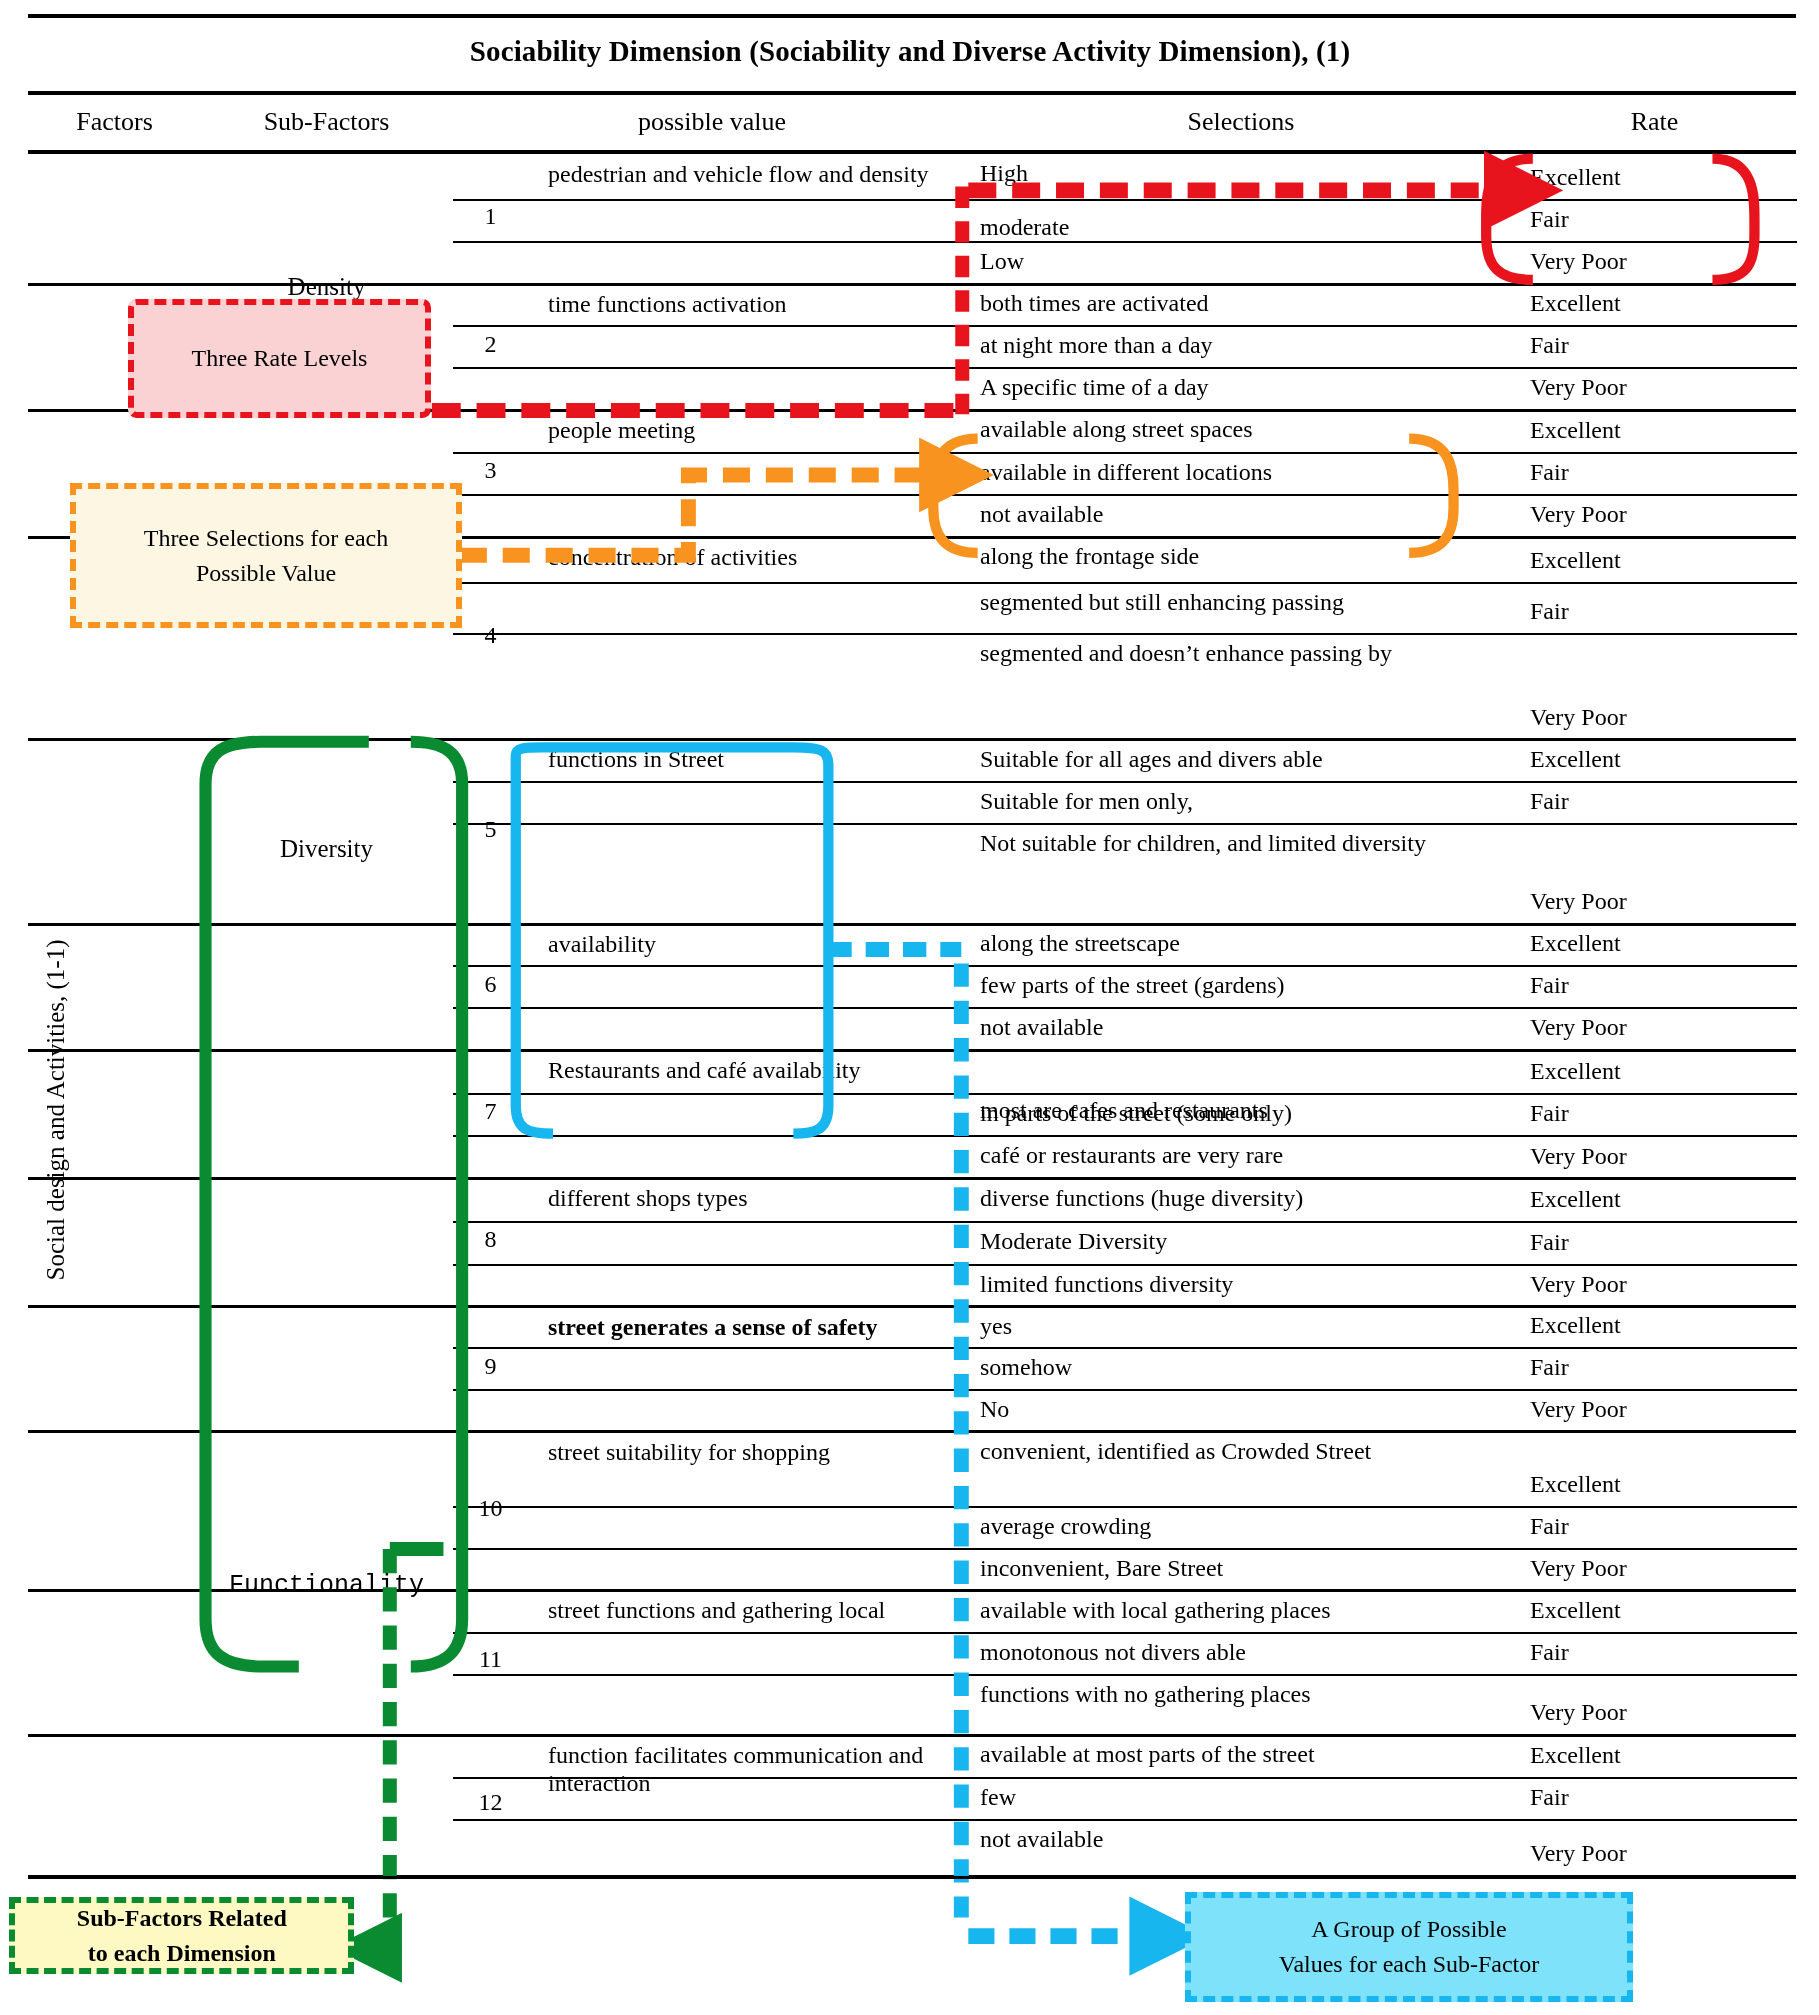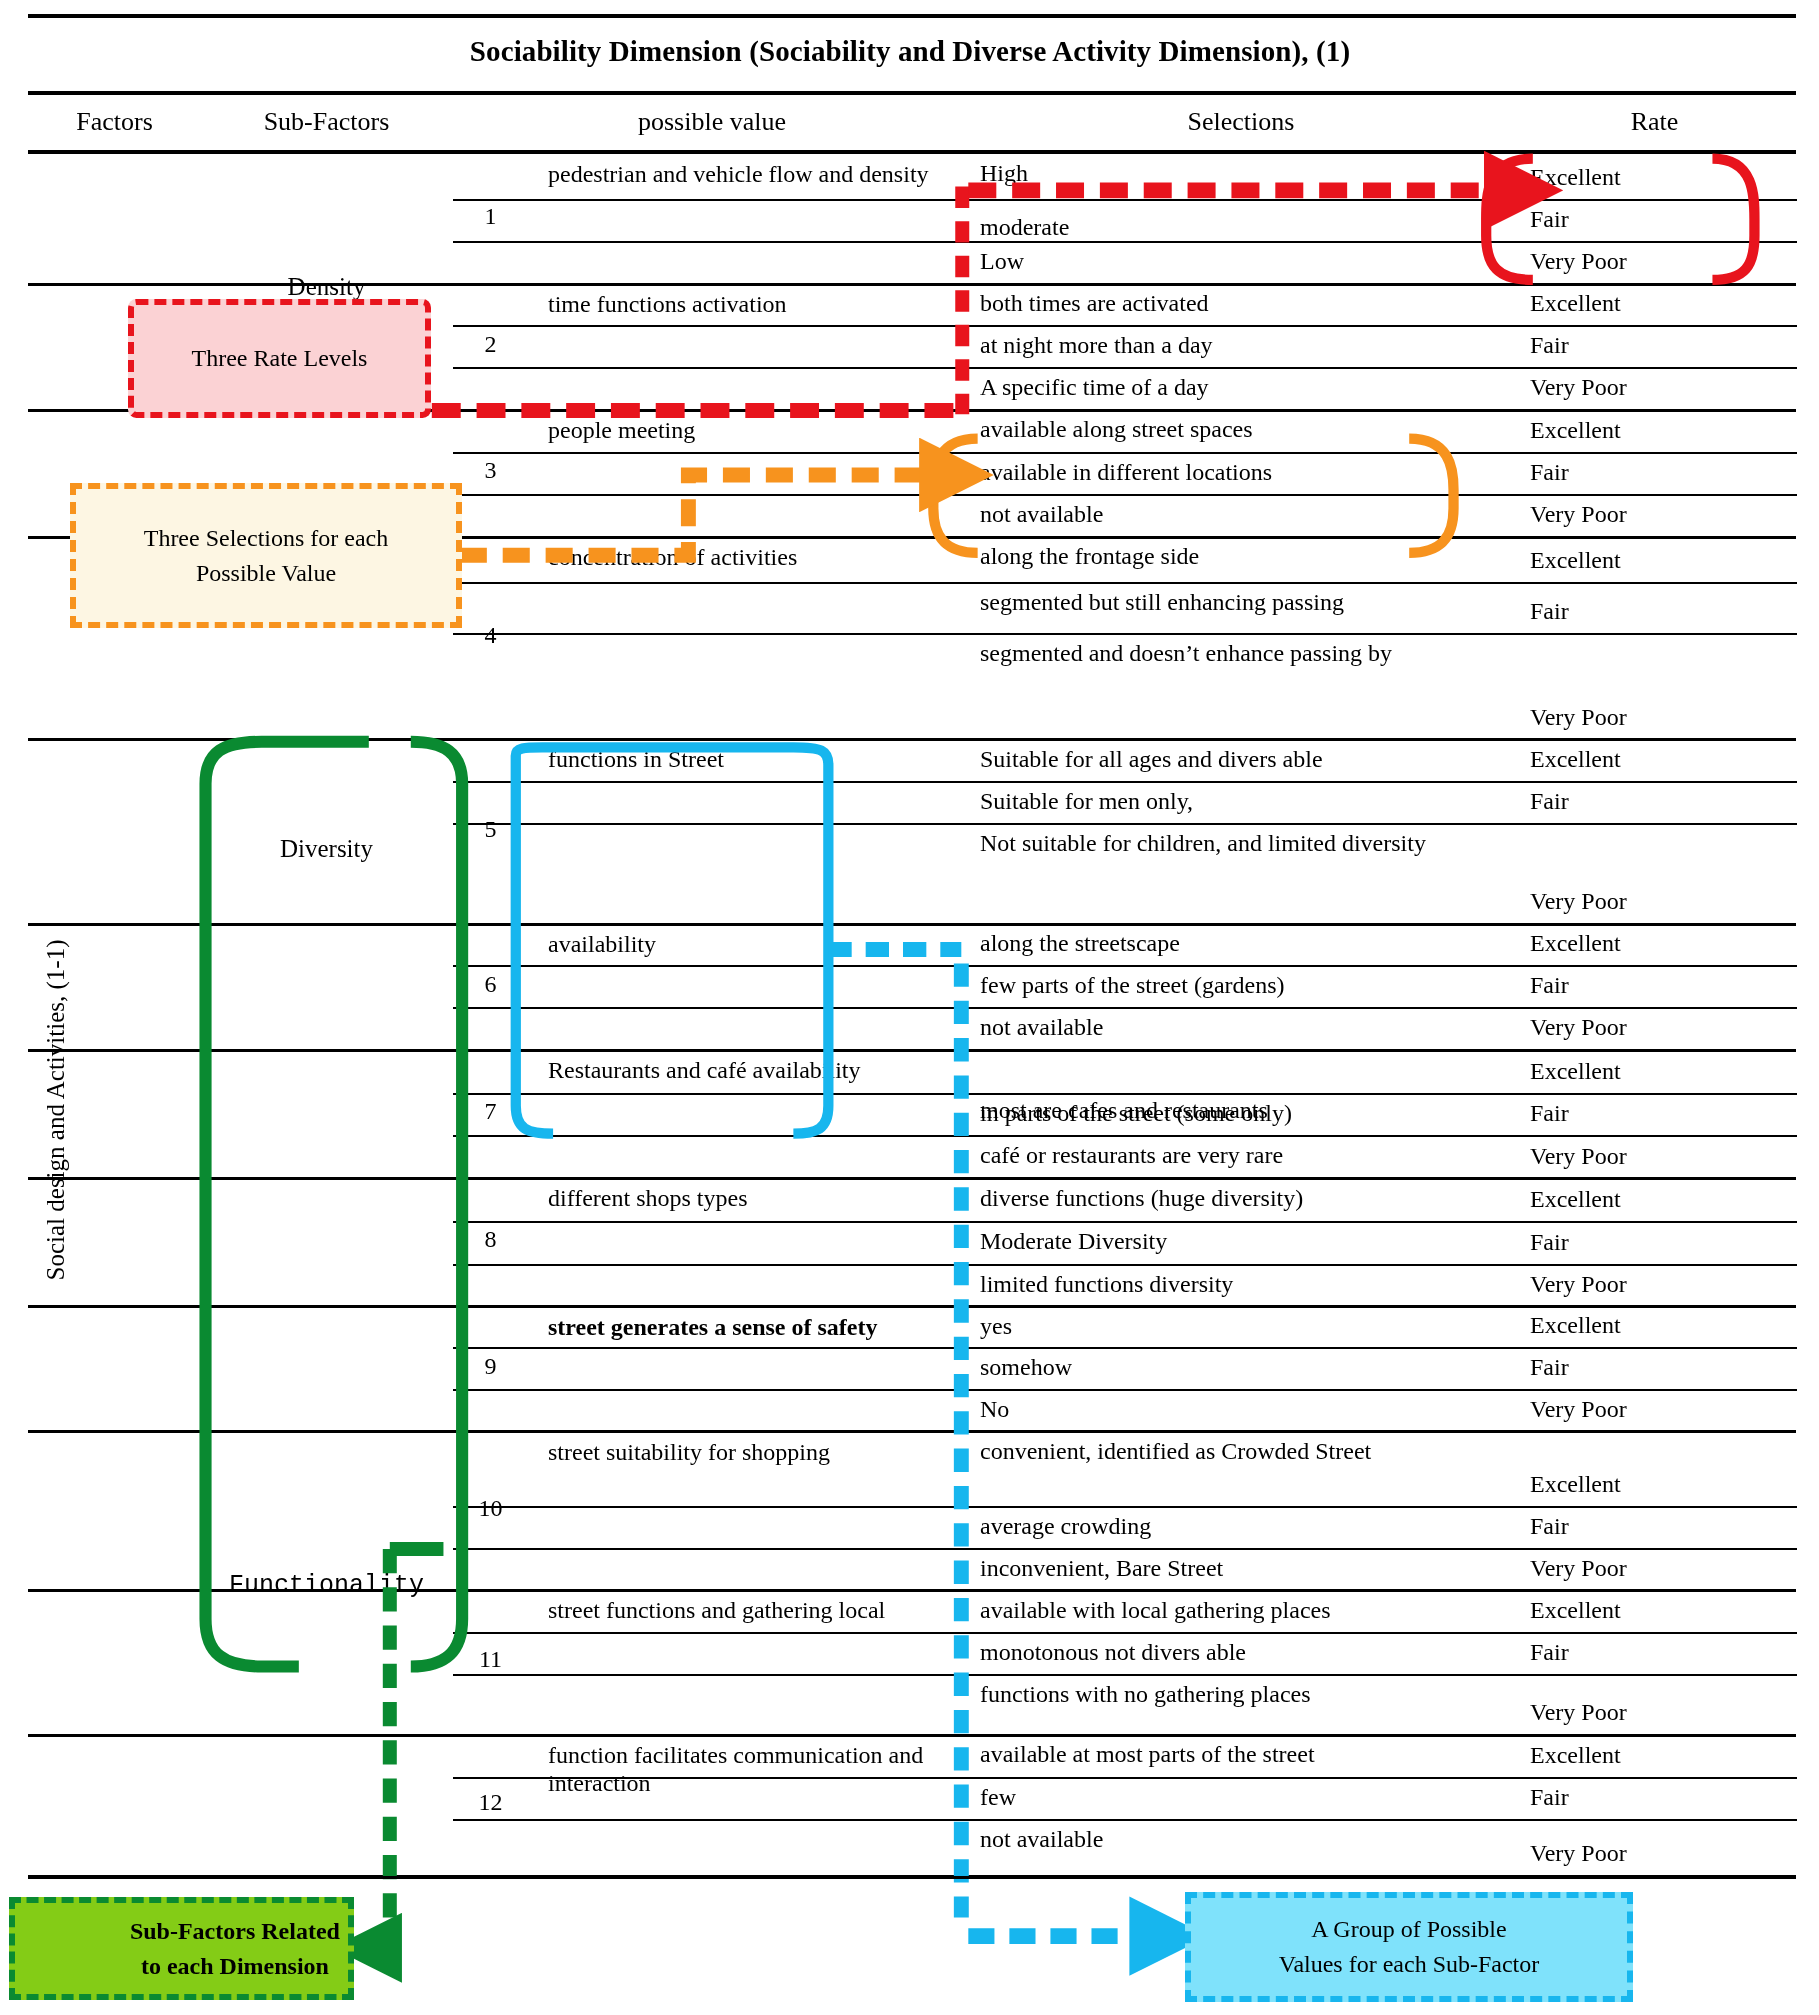--- a/index.html
+++ b/index.html
@@ -44,22 +44,22 @@
   #anno{position:absolute;left:0;top:0;width:1820px;height:2015px;pointer-events:none;}
 
   
   .legend{position:absolute;box-sizing:border-box;text-align:center;
           font-size:24px;line-height:1.45;display:flex;align-items:center;
           justify-content:center;padding:4.7px 8.4px;}
   #lg-red{left:128px;top:299px;width:303px;height:119px;
           background:#fbd2d4;border:6.5px dashed #e8141d;border-radius:8.4px;}
   #lg-orange{left:70px;top:483px;width:392px;height:145px;
           background:#fdf6e3;border:6.5px dashed #f7931e;}
-  #lg-green{left:9.3px;top:1897px;width:345px;height:103px;
-          background:#84cc16;border:6.5px dashed #0a8a31;font-weight:bold;justify-content:flex-end;}
+  #lg-green{left:9.3px;top:1897px;width:345px;height:77px;
+          background:#fef9c3;border:6.5px dashed #0a8a31;font-weight:bold;}
   #lg-blue{left:1185px;top:1892px;width:448px;height:110px;
           background:#7fe2fb;border:6.5px dashed #17b6ee;}
 </style>
 </head>
 <body>
 
 <div id="page">
 
   <div class="rule rule-top"></div>
   <div class="title">Sociability Dimension (Sociability and Diverse Activity Dimension), (1)</div>

